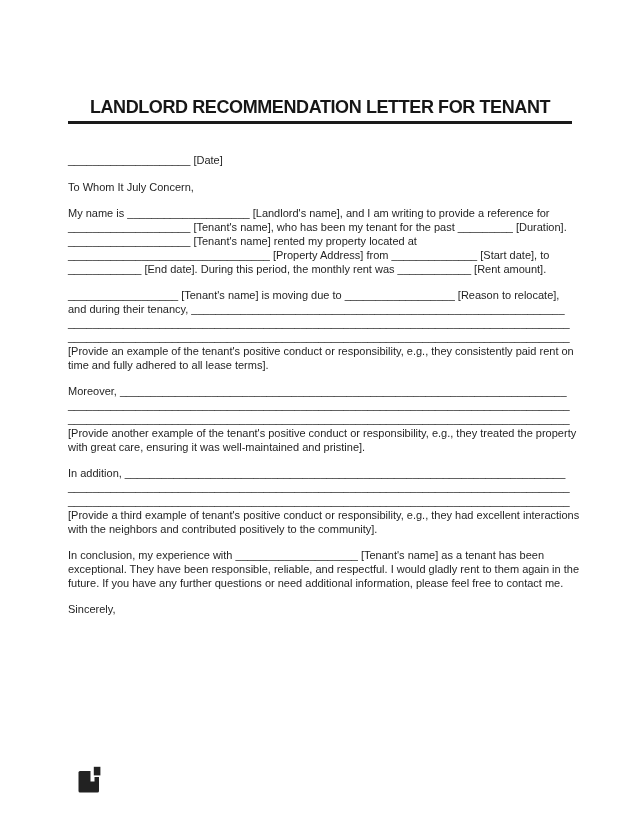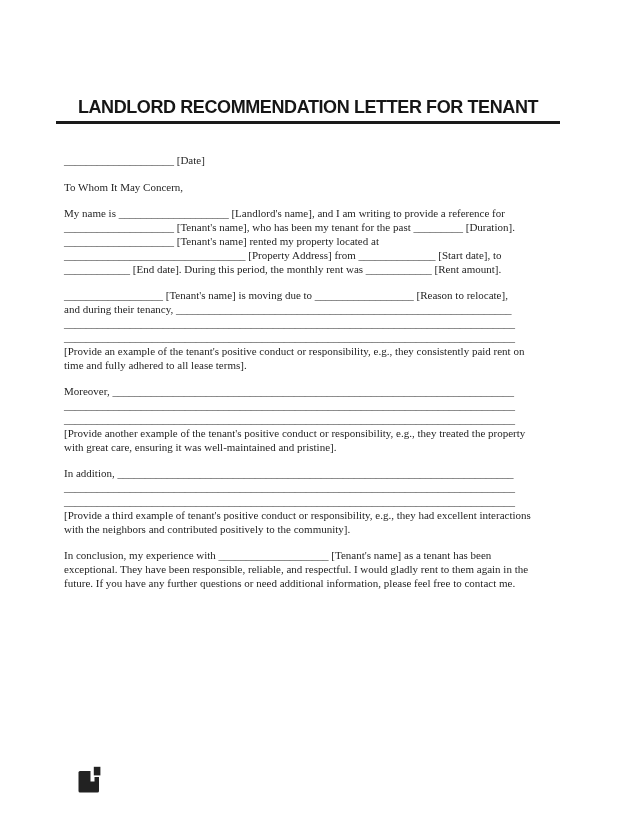--- a/index.html
+++ b/index.html
@@ -11,46 +11,45 @@
     position: relative;
     width: 640px;
     height: 828px;
     background: #ffffff;
     overflow: hidden;
     font-family: "Liberation Sans", "DejaVu Sans", sans-serif;
     color: #1f1f1f;
   }
   .content {
     position: absolute;
-    left: 56px;
+    left: 68px;
     top: 96px;
     width: 504px;
   }
   .title {
     margin: 0;
     font-size: 18px;
     line-height: 22px;
     font-weight: bold;
     letter-spacing: -0.4px;
     text-align: center;
     color: #161616;
     white-space: nowrap;
   }
   .title-rule {
     height: 3px;
     background: #1a1a1a;
     margin-top: 3px;
   }
   .line, .para {
-    margin: 8px;
+    margin: 0;
     font-size: 11px;
     line-height: 14px;
     white-space: pre; 
     color: #1f1f1f;
-    font-family: Liberation Serif, serif;
   }
   .date-line   { margin-top: 29px; }
   .salutation  { margin-top: 13px; }
   .para        { margin-top: 12px; }
   .signature   { margin-top: 16px; }
   .logo {
     position: absolute;
     left: 78px;
     top: 765px;
     width: 24px;
@@ -62,21 +61,21 @@
 
 <div class="page">
   <div class="content">
 
     <h1 class="title">LANDLORD RECOMMENDATION LETTER FOR TENANT</h1>
 
     <div class="title-rule"></div>
 
     <p class="line date-line">____________________ [Date]</p>
 
-    <p class="line salutation">To Whom It May Concern,</p>
+    <p class="line salutation">To Whom It July Concern,</p>
 
     <p class="para">My name is ____________________ [Landlord's name], and I am writing to provide a reference for
 ____________________ [Tenant's name], who has been my tenant for the past _________ [Duration].
 ____________________ [Tenant's name] rented my property located at
 _________________________________ [Property Address] from ______________ [Start date], to
 ____________ [End date]. During this period, the monthly rent was ____________ [Rent amount].</p>
 
     <p class="para">__________________ [Tenant's name] is moving due to __________________ [Reason to relocate],
 and during their tenancy, _____________________________________________________________
 __________________________________________________________________________________
@@ -93,20 +92,21 @@
     <p class="para">In addition, ________________________________________________________________________
 __________________________________________________________________________________
 __________________________________________________________________________________
 [Provide a third example of tenant's positive conduct or responsibility, e.g., they had excellent interactions
 with the neighbors and contributed positively to the community].</p>
 
     <p class="para">In conclusion, my experience with ____________________ [Tenant's name] as a tenant has been
 exceptional. They have been responsible, reliable, and respectful. I would gladly rent to them again in the
 future. If you have any further questions or need additional information, please feel free to contact me.</p>
 
+    <p class="para">Sincerely,</p>
 
 
   </div>
 
   <div class="logo">
     <svg width="24" height="28" viewBox="0 0 24 28" xmlns="http://www.w3.org/2000/svg">
       <rect x="0.5" y="6" width="20.5" height="21.5" rx="1.5" fill="#222222"></rect>
       <rect x="12.5" y="6" width="4" height="10.5" fill="#ffffff"></rect>
       <rect x="15" y="1" width="8.2" height="10.2" fill="#222222" stroke="#ffffff" stroke-width="1.6"></rect>
     </svg>

